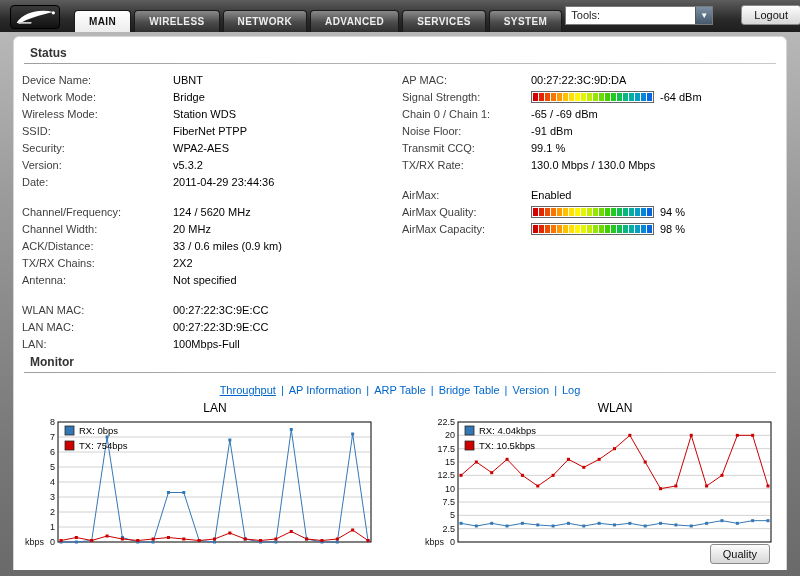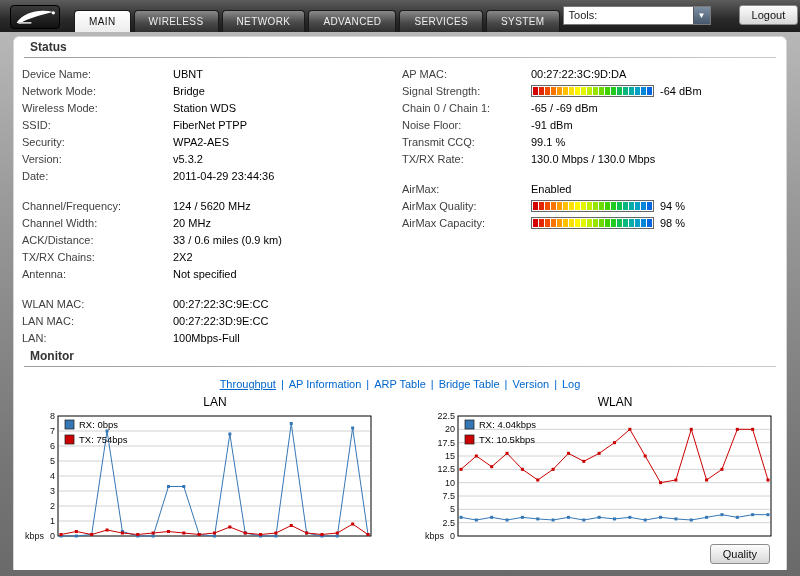--- a/index.html
+++ b/index.html
@@ -17,21 +17,21 @@
   .logo{
     width:58px; height:24px; border-radius:4px;
     background: linear-gradient(#3a3a3a,#111);
     border:1px solid #000;
     display:flex; align-items:center; justify-content:center;
     margin-right:14px;
   }
   .tabs{ display:flex; align-self:flex-end; }
   .tab{
     height:22px; line-height:22px; padding:0 14px; margin-right:3px;
-    font-size:10px; font-weight:normal; letter-spacing:.4px; color:#eee;
+    font-size:10px; font-weight:bold; letter-spacing:.4px; color:#eee;
     background: linear-gradient(#8a8a8a,#4a4a4a 55%,#303030);
     border:1px solid #1a1a1a; border-bottom:none;
     border-radius:4px 4px 0 0; cursor:pointer; text-align:center;
   }
   .tab.active{ background: linear-gradient(#ffffff,#ececec); color:#111; }
   .topbar-right{ margin-left:auto; display:flex; align-items:center; gap:28px; padding-bottom:4px;}
   .tools{
     width:148px; height:19px; background:#fff; border:1px solid #7a7a7a;
     display:flex; align-items:center; font-size:11px; color:#222;
   }
@@ -43,21 +43,21 @@
     color:#fff; font-size:8px; display:flex; align-items:center; justify-content:center;
   }
   .btn{
     height:20px; padding:0 12px; font-size:11px; color:#111;
     background: linear-gradient(#fdfdfd,#d7d7d7);
     border:1px solid #8a8a8a; border-radius:3px; cursor:pointer;
     font-family:"Liberation Sans", sans-serif;
   }
   .content{
     margin:4px 13px 0; height:534px; overflow:hidden;
-    background:#fff; border-radius:6px 6px 0 0; padding-top:0;
+    background:#fff; border-radius:6px 6px 0 0; padding-top:6px;
     position:relative; border:1px solid #d6d6d6; border-bottom:none;
   }
   .section-title{ font-size:12px; font-weight:bold; color:#333; padding:3px 0 3px 16px; }
   .section-rule{ height:1px; background:linear-gradient(90deg,#9e9e9e,#c9c9c9); margin:0 10px 5px; }
   .status-grid{ display:flex; padding:2px 12px 0 8px; font-size:11px; color:#000; }
   .col-left{ width:380px; }
   .col-right{ flex:1; }
   .group + .group{ margin-top:13px; }
   .row{ display:flex; align-items:center; height:17px; }
   .row .lbl{ width:142px; color:#3f3f3f; flex:none; }

